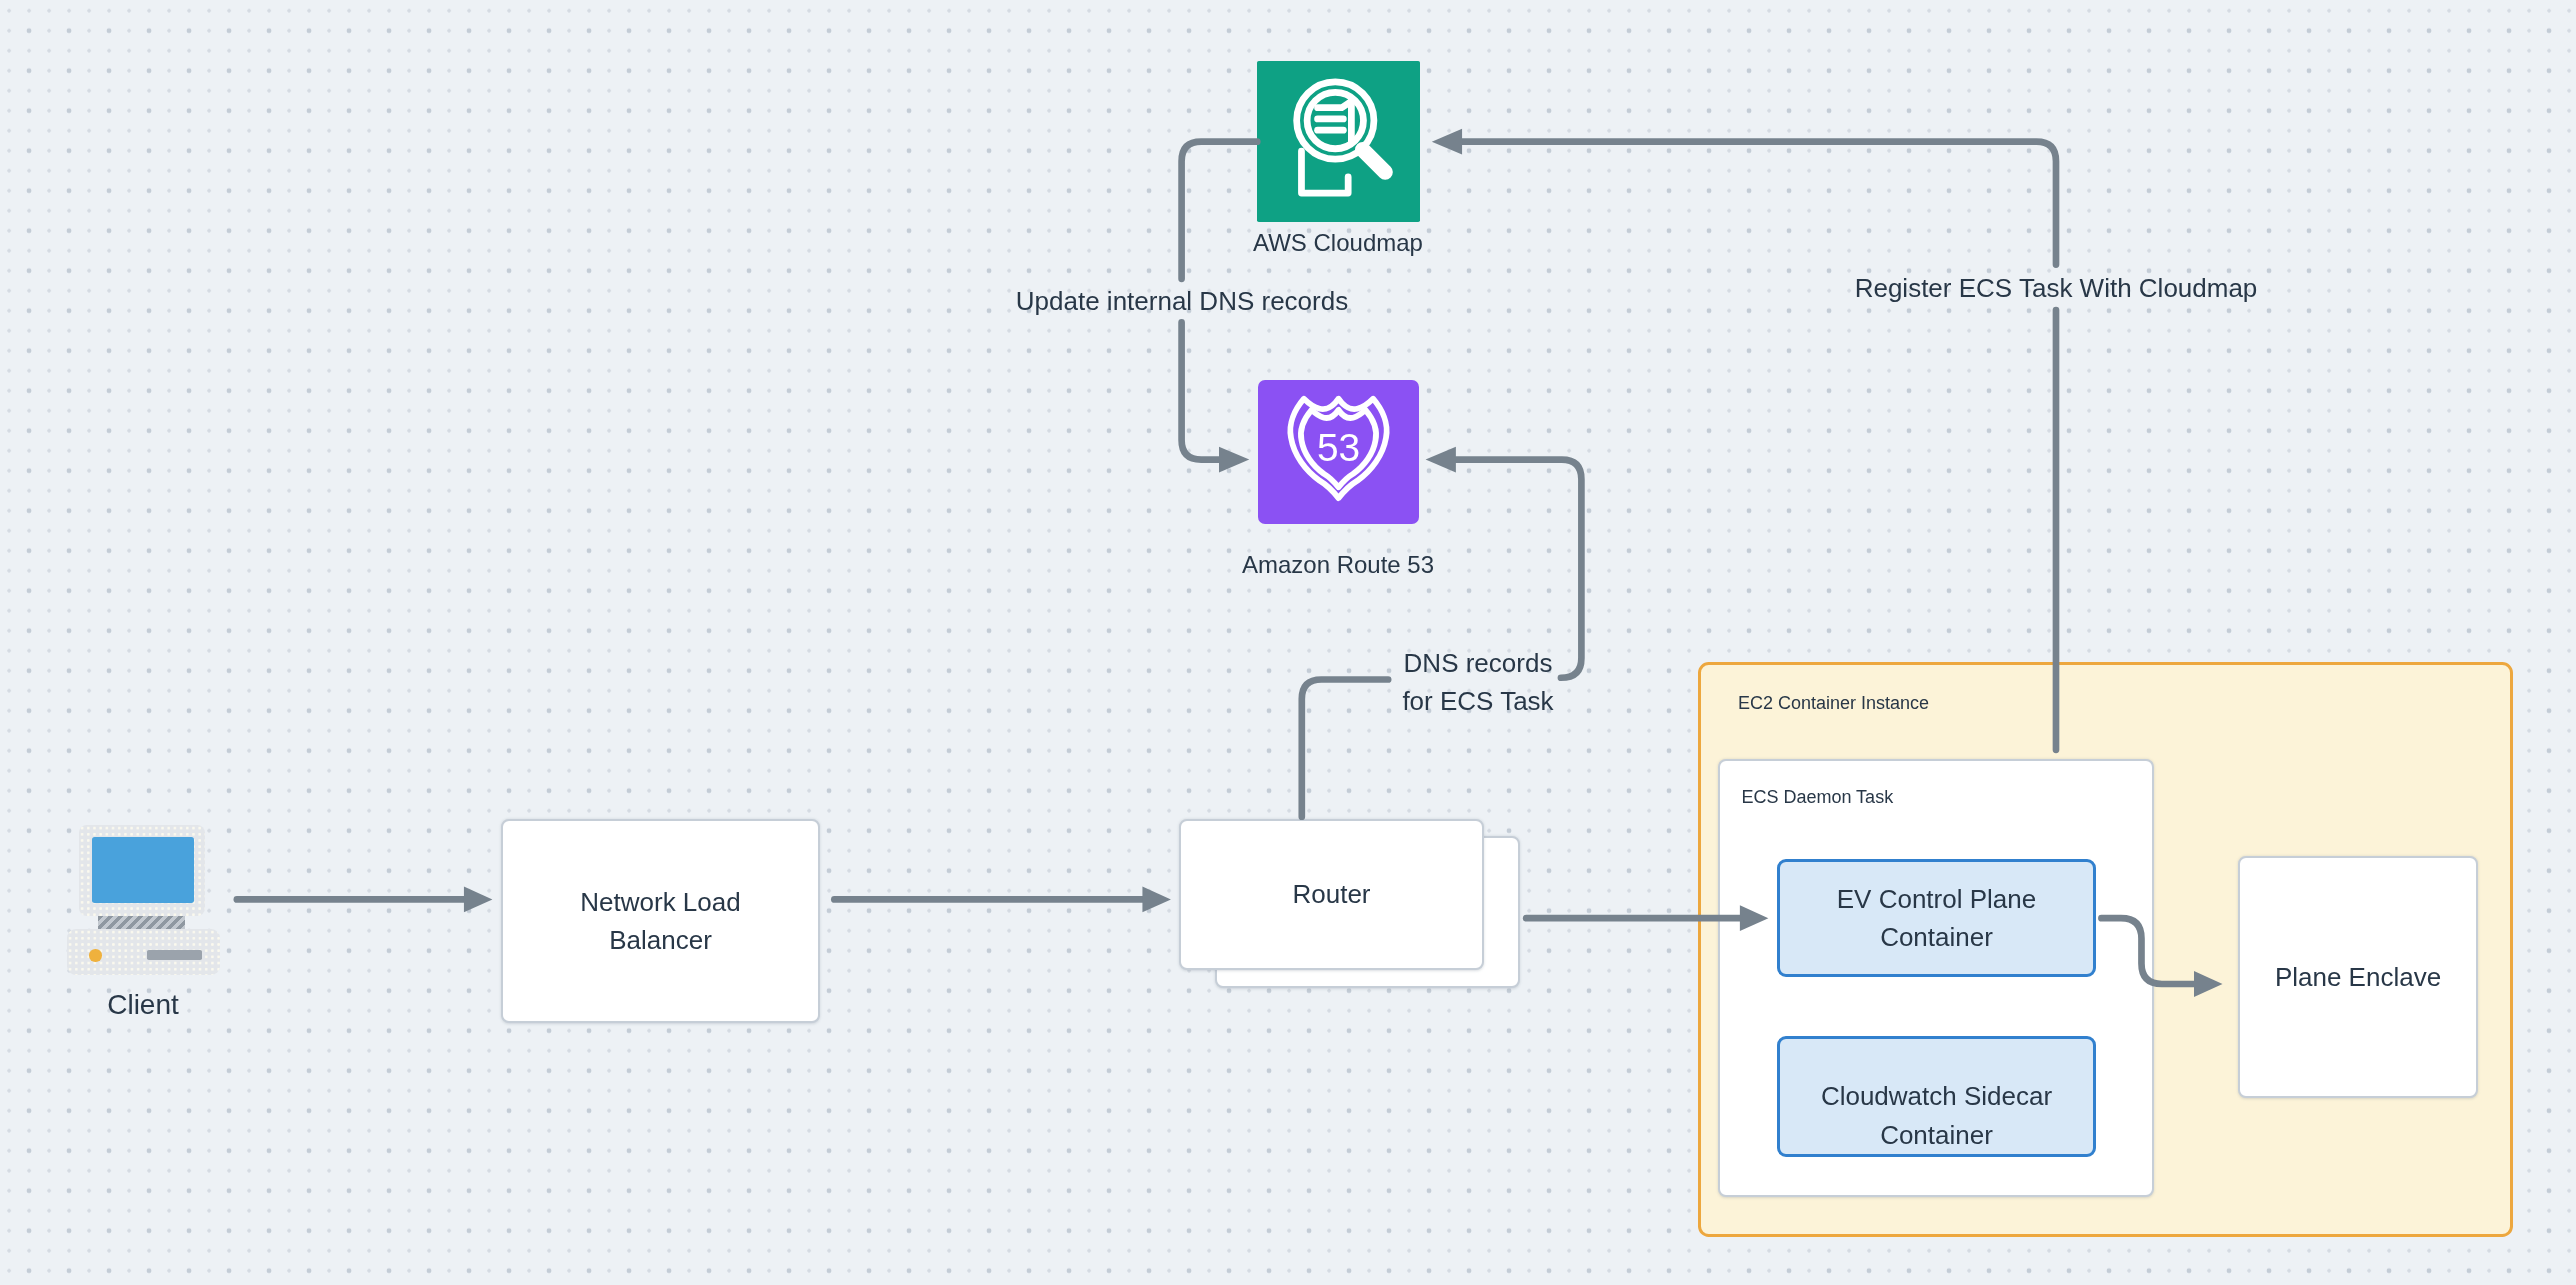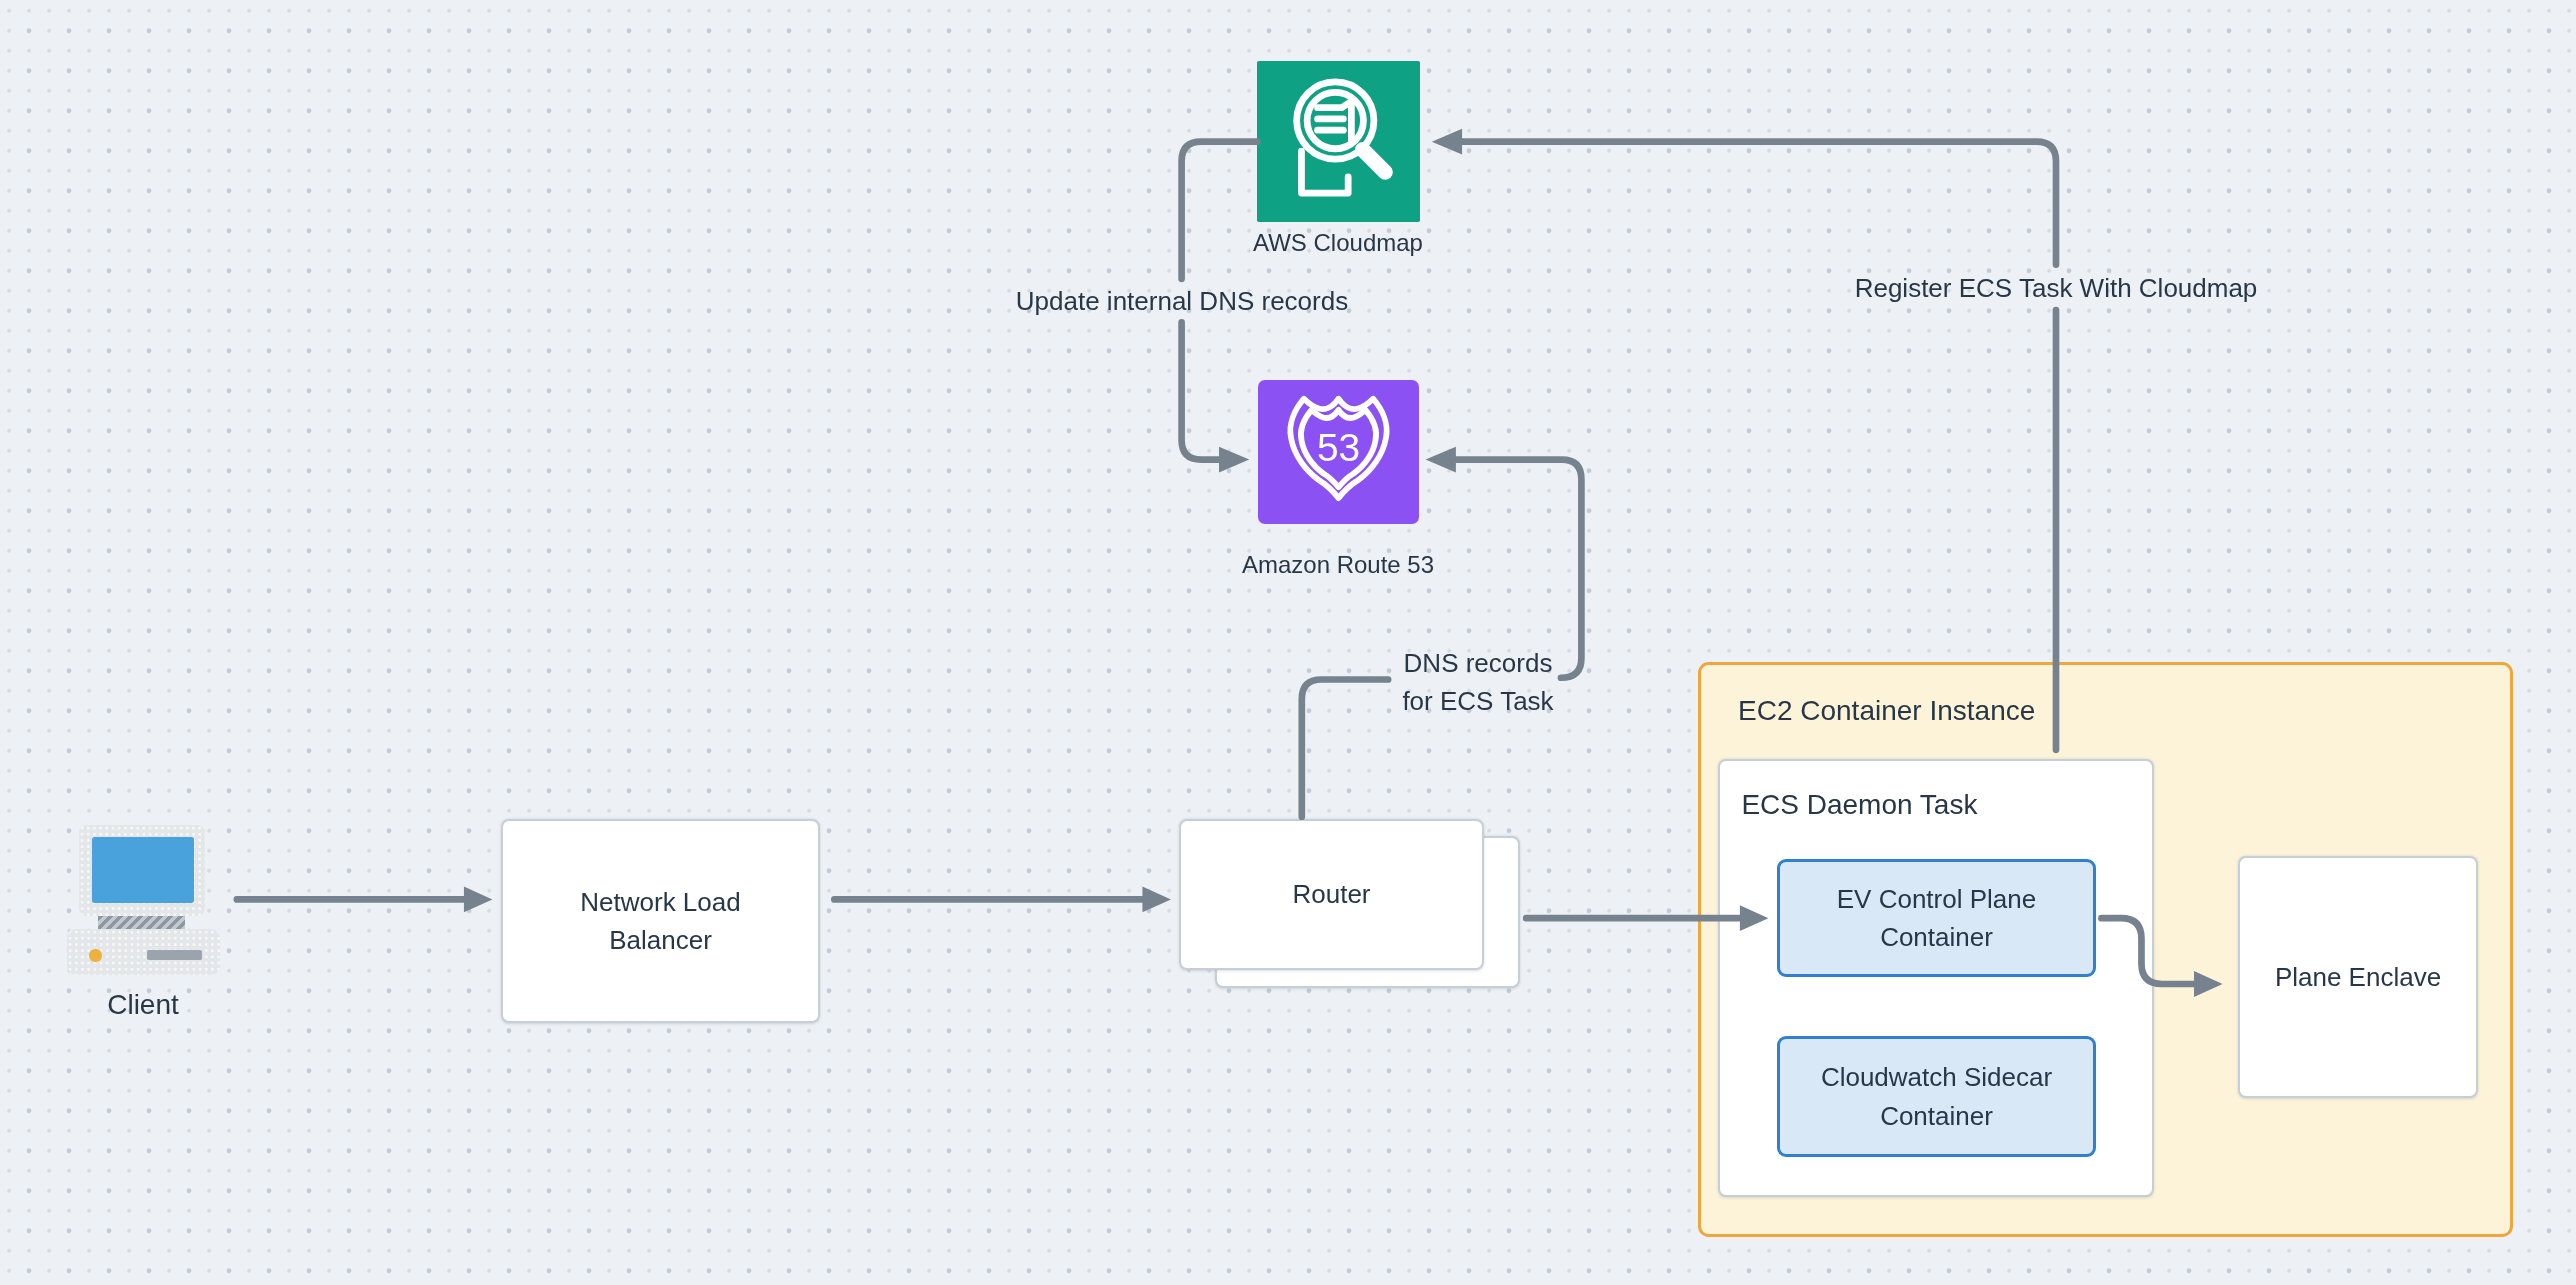--- a/index.html
+++ b/index.html
@@ -23,21 +23,21 @@
     display:flex;align-items:center;justify-content:center;text-align:center;
     font-size:26px;font-weight:500;line-height:1.48;
     box-shadow:0 0.9px 2.7px rgba(130,142,155,.30);
   }
   .box.plain{box-shadow:0 0.9px 2.7px rgba(130,142,155,.30);}
   .ec2{
     background:#fcf3d8;border:3.1px solid #eda73e;border-radius:10.7px;
     box-shadow:none;align-items:flex-start;justify-content:flex-start;
   }
   .group-title{
-    position:absolute;font-size:28px;font-weight:500;white-space:nowrap;
+    position:absolute;font-size:18px;font-weight:500;white-space:nowrap;
   }
   .blue{
     background:#d8e8f7;border:3.6px solid #3180ce;border-radius:9px;
     box-shadow:none;
   }
   .caption{
     position:absolute;transform:translate(-50%,-50%);
     font-size:24px;font-weight:500;white-space:nowrap;text-align:center;
   }
   .edge-label{
@@ -79,21 +79,21 @@
     <div class="group-title" style="left:37px;top:25px;">EC2 Container Instance</div>
   </div>
 
   <div class="box plain" style="left:1718px;top:759px;width:436px;height:438px;">
     <div class="group-title" style="left:21.4px;top:23px;">ECS Daemon Task</div>
   </div>
 
   <div class="box blue" style="left:1777px;top:859px;width:319px;height:118px;padding:0 23px;">
     <span>EV Control Plane Container</span>
   </div>
-  <div class="box blue" style="left:1777px;top:1036px;width:319px;height:121px;padding:0 33px;">
+  <div class="box blue" style="left:1777px;top:1036px;width:319px;height:121px;padding:0 33px;align-items:flex-end;">
     <span>Cloudwatch Sidecar Container</span>
   </div>
 
   <div class="box" style="left:2238px;top:856px;width:240px;height:242px;padding:0 12.5px;">
     <span>Plane Enclave</span>
   </div>
 
   <div class="box" style="left:501px;top:819px;width:319px;height:204px;padding:0 55px;">
     <span>Network Load Balancer</span>
   </div>

